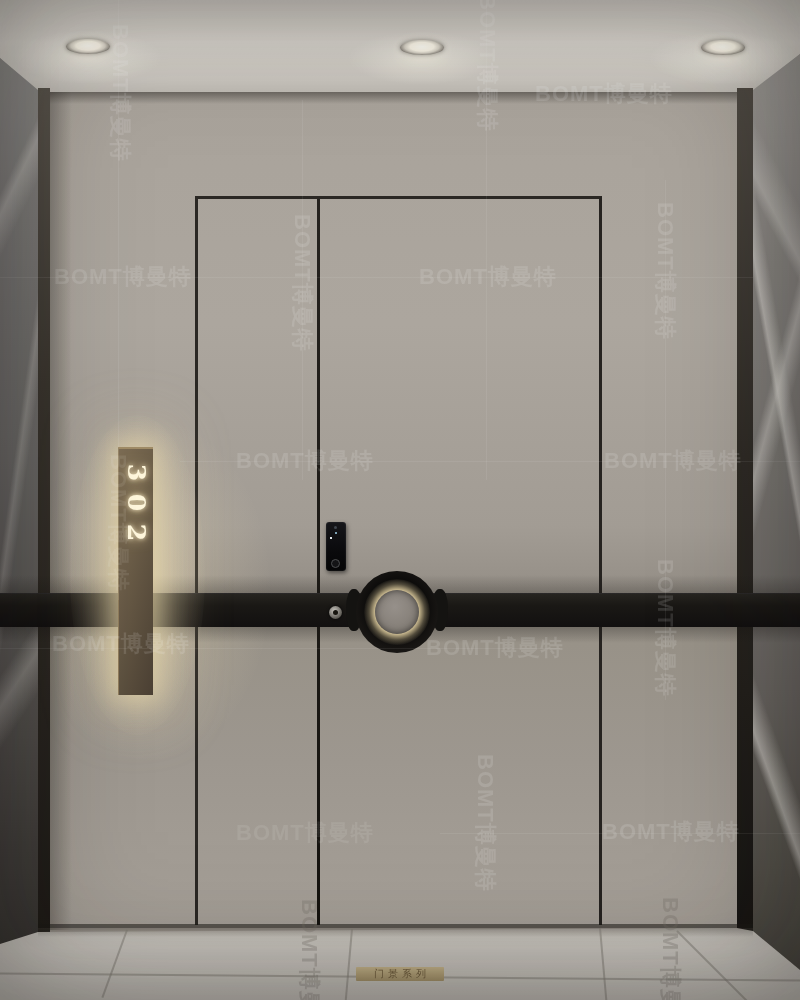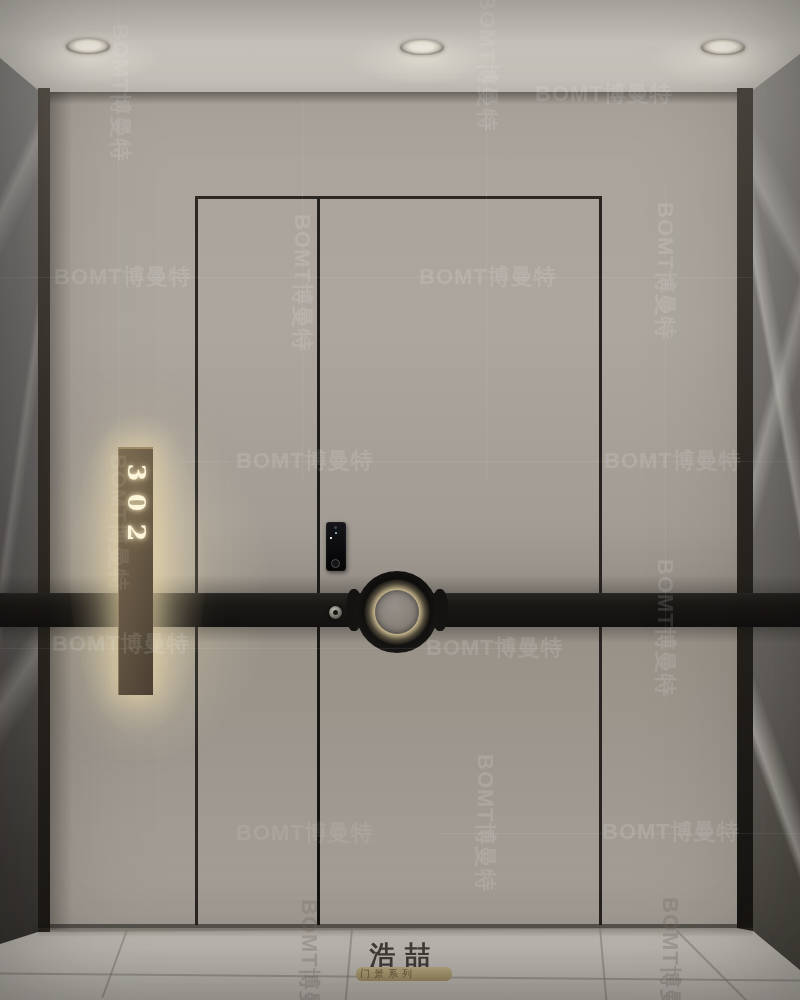--- a/index.html
+++ b/index.html
@@ -111,23 +111,23 @@
     color:rgba(255,255,255,.13);letter-spacing:1px;white-space:nowrap;}
   .wm-v{transform:rotate(90deg);}
   .wm-dim{color:rgba(255,255,255,.09);}
   .wm-floor{color:rgba(115,110,102,.30);}
   .hl{background:rgba(255,255,255,.07);}
 
   
   .brand-name{left:352px;top:938px;width:96px;text-align:center;
     font-family:"DejaVu Serif",serif;font-weight:bold;font-size:26px;
     color:#45413b;letter-spacing:9px;text-indent:9px;}
-  .brand-series{left:356px;top:967px;width:96px;height:14px;line-height:14px;
+  .brand-series{left:356px;top:967px;width:88px;height:14px;line-height:14px;text-align:center;
     background:linear-gradient(180deg,#c9b88d,#a5926a);color:#6f5c3d;
-    font-size:10px;letter-spacing:4px;text-indent:4px;border-radius:6px;}
+    font-size:10px;letter-spacing:4px;text-indent:4px;border-radius:1px;}
 
   .vignette{left:0;top:0;width:800px;height:1000px;
     box-shadow:inset 0 0 140px rgba(18,16,13,.38),inset 0 -40px 80px rgba(18,16,13,.12);
     pointer-events:none;}
 </style>
 </head>
 <body>
 
 <div id="scene">
 
@@ -221,17 +221,16 @@
   <div class="wm wm-v" style="left:54px;top:77px;">BOMT博曼特</div>
   <div class="wm wm-v" style="left:236px;top:267px;">BOMT博曼特</div>
   <div class="wm wm-v" style="left:421px;top:47px;">BOMT博曼特</div>
   <div class="wm wm-v" style="left:599px;top:255px;">BOMT博曼特</div>
   <div class="wm wm-v wm-dim" style="left:52px;top:507px;">BOMT博曼特</div>
   <div class="wm wm-v" style="left:599px;top:612px;">BOMT博曼特</div>
   <div class="wm wm-v" style="left:419px;top:807px;">BOMT博曼特</div>
   <div class="wm wm-v wm-floor" style="left:243px;top:952px;">BOMT博曼特</div>
   <div class="wm wm-v wm-floor" style="left:604px;top:950px;">BOMT博曼特</div>
 
-  <div class="brand-name">浩喆</div>
   <div class="brand-series">门景系列</div>
 
   <div class="vignette"></div>
 </div>
 
 </body></html>

